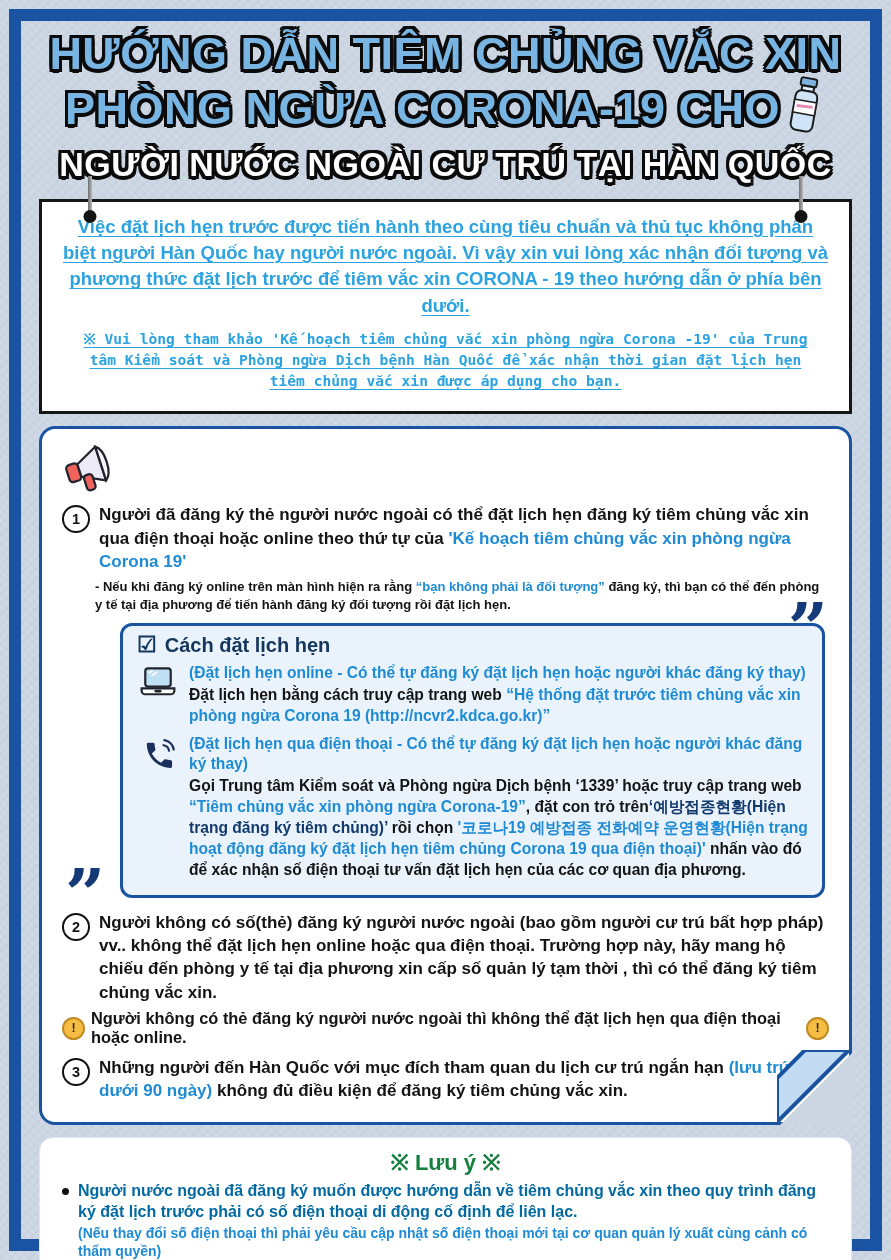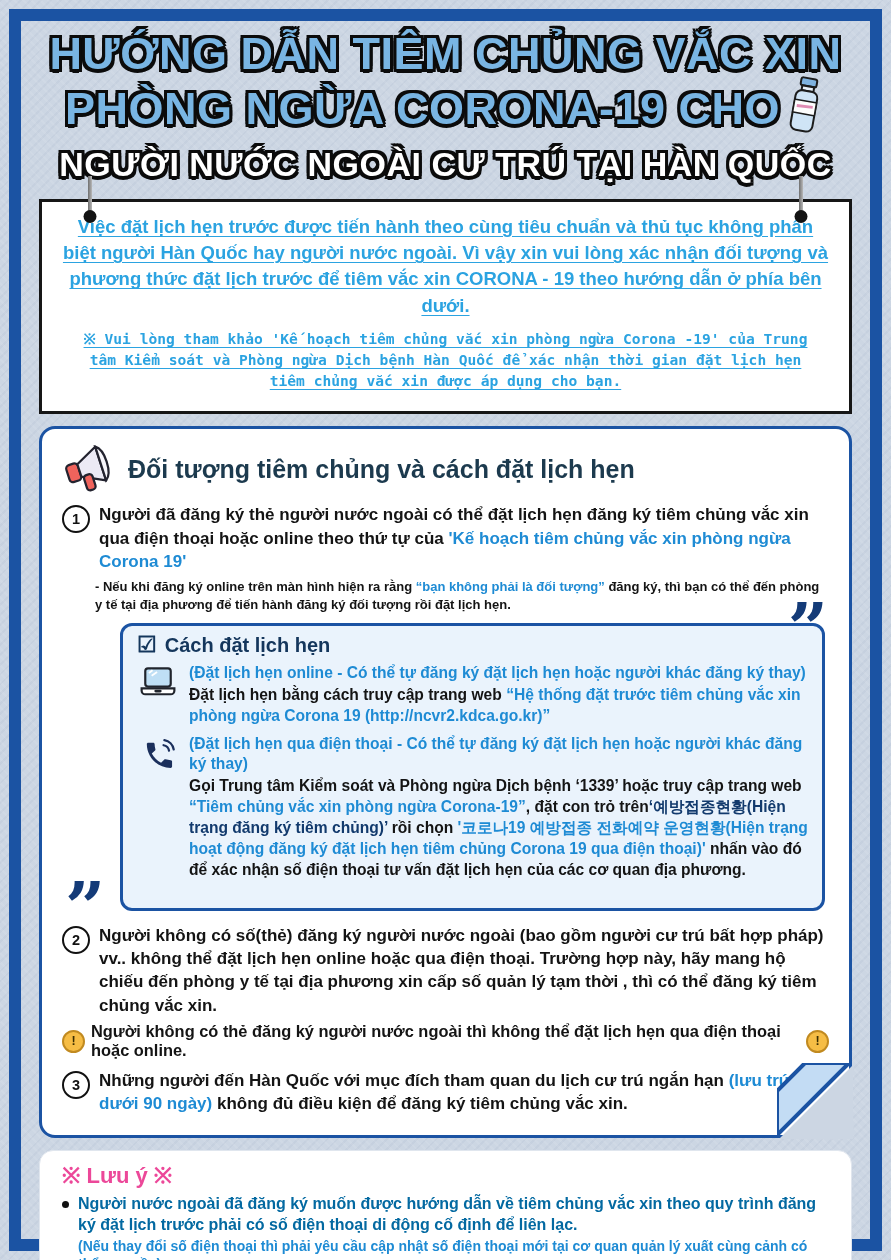--- a/index.html
+++ b/index.html
@@ -44,38 +44,38 @@
   .rich{margin:0;font-size:17px;font-weight:700;color:#141414;line-height:1.37;}
   .seg-blue{color:#1e8bd4;}
   .seg-navy{color:#123a6d;}
   .subnote{margin:0 0 9px 33px;font-size:13px;}
 
   .howto{position:relative;margin:4px 4px 13px 58px;background:#eaf3fc;border:3px solid #1b53a3;
     border-radius:12px;padding:8px 14px 10px;}
   .howto h3{display:flex;align-items:center;gap:8px;margin:0 0 6px;font-size:20px;color:#14365c;}
   .check{font-size:22px;line-height:1;}
   .entry{display:flex;gap:10px;margin-bottom:7px;}
-  .entry:last-child{margin-bottom:17px;}
+  .entry:last-child{margin-bottom:4px;}
   .eicon{flex:0 0 42px;padding-top:3px;text-align:center;}
   .elabel{margin:0;color:#1e8bd4;font-weight:700;font-size:15.6px;line-height:1.3;}
   .ebody{margin:2px 0 0;font-size:15.6px;font-weight:700;line-height:1.34;color:#141414;}
   .q{position:absolute;font-family:"DejaVu Serif",serif;font-weight:bold;color:#143b78;font-size:70px;line-height:.55;}
   .q-t{top:-16px;right:-6px;}
   .q-b{bottom:-20px;left:-58px;}
 
   .warn-row{display:flex;align-items:center;justify-content:center;gap:6px;margin:0 0 9px;}
   .warn-ico{flex:0 0 auto;width:19px;height:19px;border-radius:50%;background:#f6bd45;border:2px solid #c18a20;
     color:#3a2d00;font-weight:bold;font-size:12.5px;display:flex;align-items:center;justify-content:center;}
   .warn-text{font-size:16.4px;font-weight:700;color:#141414;}
 
   .curl{position:absolute;right:-4px;bottom:-4px;width:76px;height:76px;}
 
   
   .notes{margin:12px 18px 0;background:#fff;border-radius:14px;border:1px solid #e0e6ee;padding:8px 22px 10px;}
-  .notes h2{margin:0 0 5px;font-size:22px;color:#ec4899;}
+  .notes h2{margin:0 0 5px;font-size:22px;color:#15803d;text-align:center;}
   .nrow{display:flex;gap:9px;margin-bottom:3px;}
   .dot{flex:0 0 auto;width:7px;height:7px;border-radius:50%;background:#111;margin-top:7px;}
   .ntext{margin:0;font-size:16px;font-weight:700;line-height:1.31;color:#0369a1;}
   .nsub{margin:0 0 3px 16px;color:#1e8bd4;font-size:14px;font-weight:700;line-height:1.28;}
 </style>
 </head>
 <body>
 
 <div class="page">
   <div class="frame">
@@ -111,21 +111,20 @@
         <span>
           <svg width="56" height="56" viewBox="0 0 60 60">
             <g transform="rotate(-18 30 30)">
               <rect x="5" y="21" width="13" height="19" rx="4" fill="#f0635c" stroke="#23232f" stroke-width="2.4"></rect>
               <path d="M18 23 L42 11 L42 49 L18 37 Z" fill="#eceaf5" stroke="#23232f" stroke-width="2.4" stroke-linejoin="round"></path>
               <path d="M42 11 C51 17 51 43 42 49 Z" fill="#f7f6fb" stroke="#23232f" stroke-width="2.4"></path>
               <rect x="20" y="37" width="9.5" height="17" rx="3.5" fill="#f0635c" stroke="#23232f" stroke-width="2.4"></rect>
             </g>
           </svg>
         </span>
-        <h2>Đối tượng tiêm chủng và cách đặt lịch hẹn</h2>
       </div>
 
       <div class="item">
         <span class="cnum">1</span>
         <p class="rich"><span>Người đã đăng ký thẻ người nước ngoài có thể đặt lịch hẹn đăng ký tiêm chủng vắc xin qua điện thoại hoặc online theo thứ tự của </span><span class="seg-blue">'Kế hoạch tiêm chủng vắc xin phòng ngừa Corona 19'</span></p>
       </div>
       <p class="rich subnote"><span>- Nếu khi đăng ký online trên màn hình hiện ra rằng </span><span class="seg-blue">“bạn không phải là đối tượng”</span><span> đăng ký, thì bạn có thể đến phòng y tế tại địa phương để tiến hành đăng ký đối tượng rồi đặt lịch hẹn.</span></p>
 
       <div class="howto">
         <span class="q q-t">”</span>

